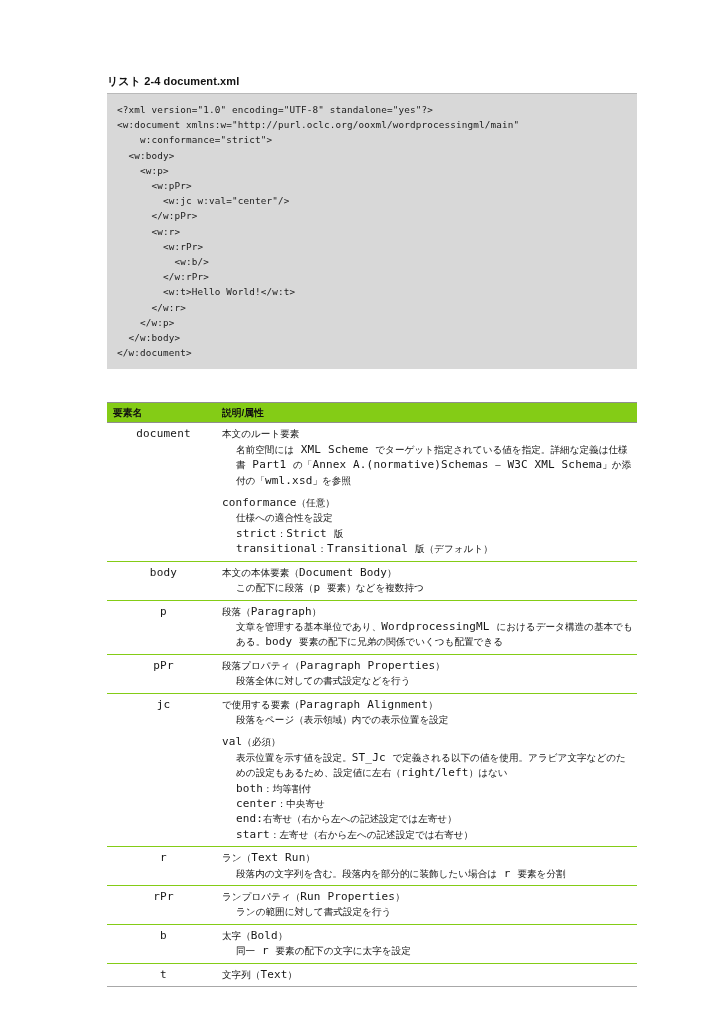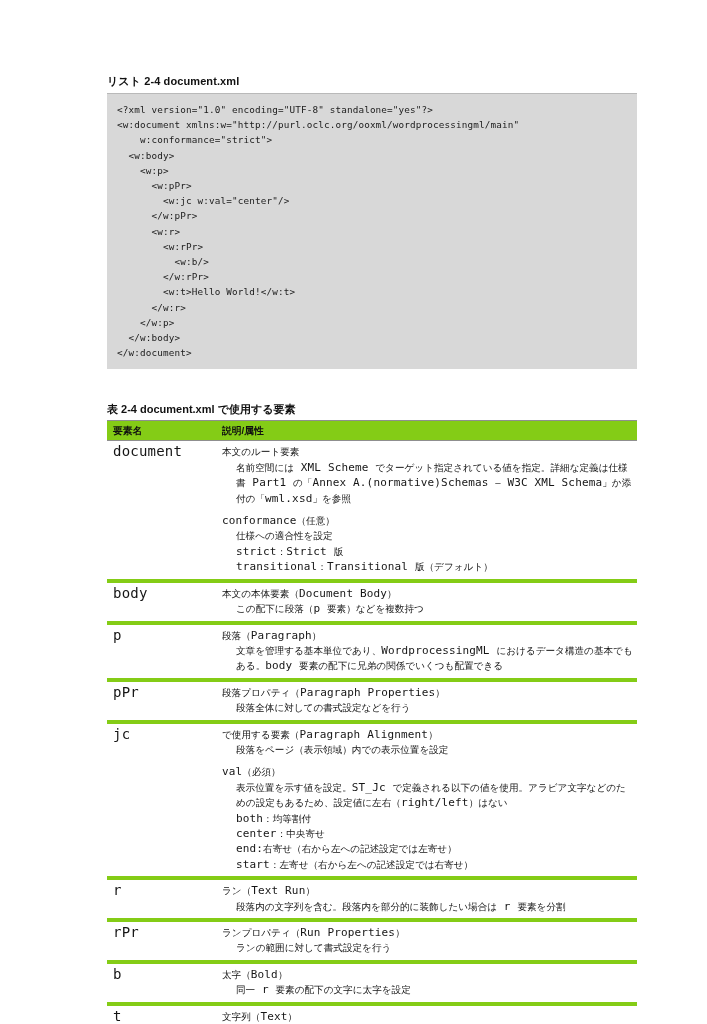--- a/index.html
+++ b/index.html
@@ -90,38 +90,39 @@
     text-align: left;
     padding: 3px 0 3px 6px;
     color: #101010;
     line-height: 13px;
   }
 
   table.elem-table tbody td {
     vertical-align: top;
     padding: 3px 2px 4px 6px;
     line-height: 15.4px;
-    border-top: 4px solid #84cc16;
+    border-top: 1px solid #84cc16;
   }
   table.elem-table tbody tr.sub td {
     border-top: none;
   }
   table.elem-table tbody tr.first-row td {
     border-top: none;
   }
   table.elem-table tbody tr:last-child td {
     border-bottom: 1px solid #a8a8a8;
   }
 
   td.name-cell {
     font-family: "DejaVu Sans Mono", "Liberation Mono", monospace;
-    font-size: 14px;
+    font-size: 11px;
     letter-spacing: 0.2px;
     color: #151515;
     padding-left: 6px;
+    text-align: center;
   }
 
   td.desc-cell {
     color: #151515;
     margin-left: 30px;
   }
   
   td.desc-cell.attr-sep {
     border-top: 1px solid #a8a8a8;
     padding-top: 3px;
@@ -177,21 +178,20 @@
         &lt;/w:rPr&gt;
         &lt;w:t&gt;Hello World!&lt;/w:t&gt;
       &lt;/w:r&gt;
     &lt;/w:p&gt;
   &lt;/w:body&gt;
 &lt;/w:document&gt;</pre>
     </div>
 
     <div class="spacer-a"></div>
 
-    <div class="table-caption">表 2-4 document.xml で使用する要素</div>
 
     <table class="elem-table">
       <colgroup>
         <col class="c-name">
         <col class="c-desc">
       </colgroup>
       <thead>
         <tr>
           <th>要素名</th>
           <th>説明/属性</th>

